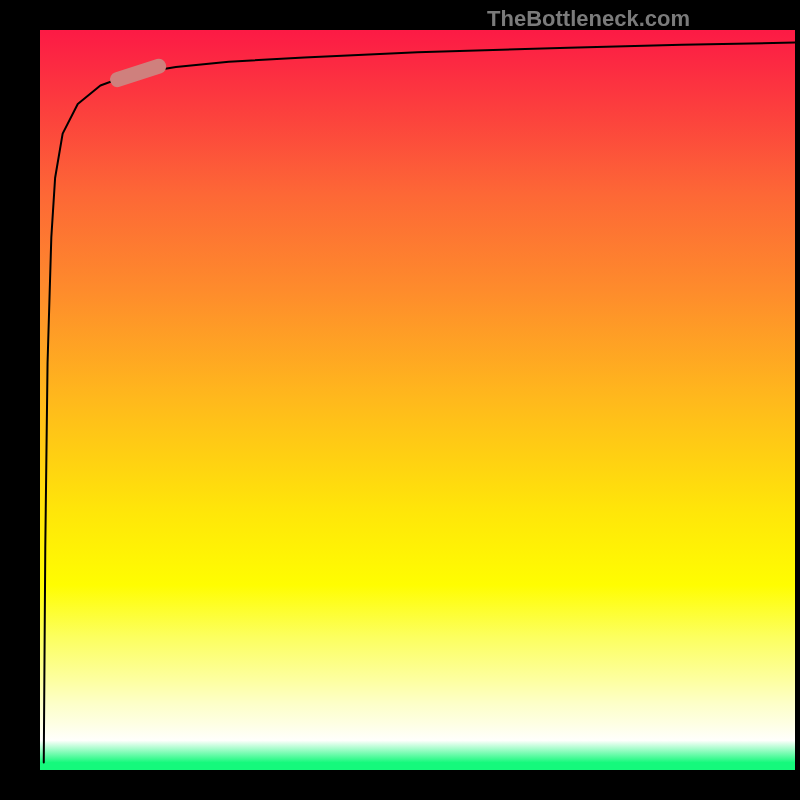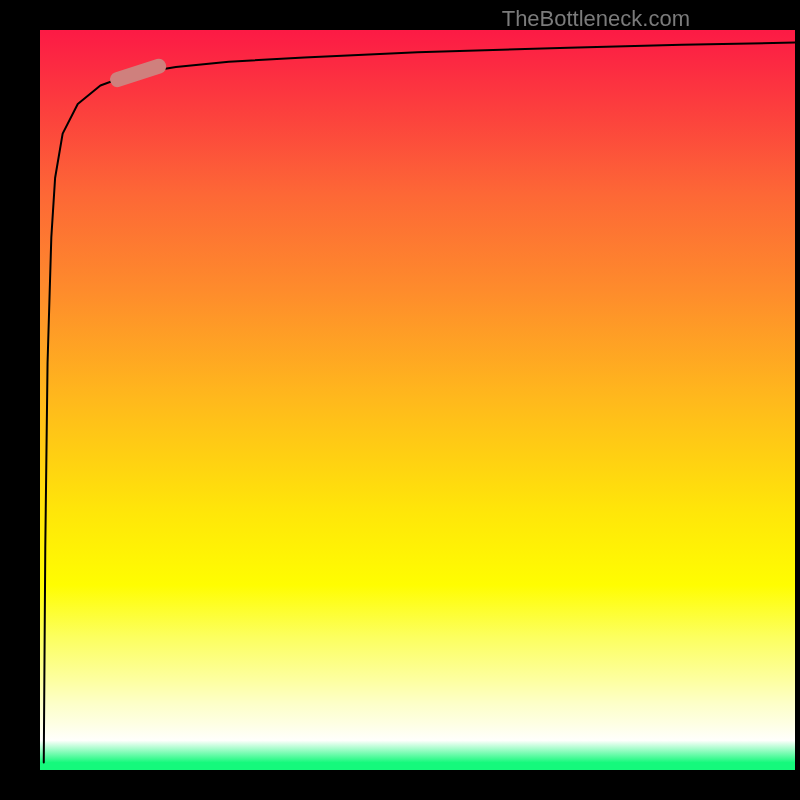--- a/index.html
+++ b/index.html
@@ -8,20 +8,21 @@
     width: 800px;
     height: 800px;
     background: #000;
     font-family: Arial, Helvetica, sans-serif;
     overflow: hidden;
   }
   .container {
     position: relative;
     width: 696px;
     height: 800px;
+    font-weight: bold;
   }
   .plot-area {
     position: absolute;
     left: 40px;
     top: 30px;
     width: 755px;
     height: 740px;
     background: linear-gradient(
       to bottom,
       #fc1a45 0%,

